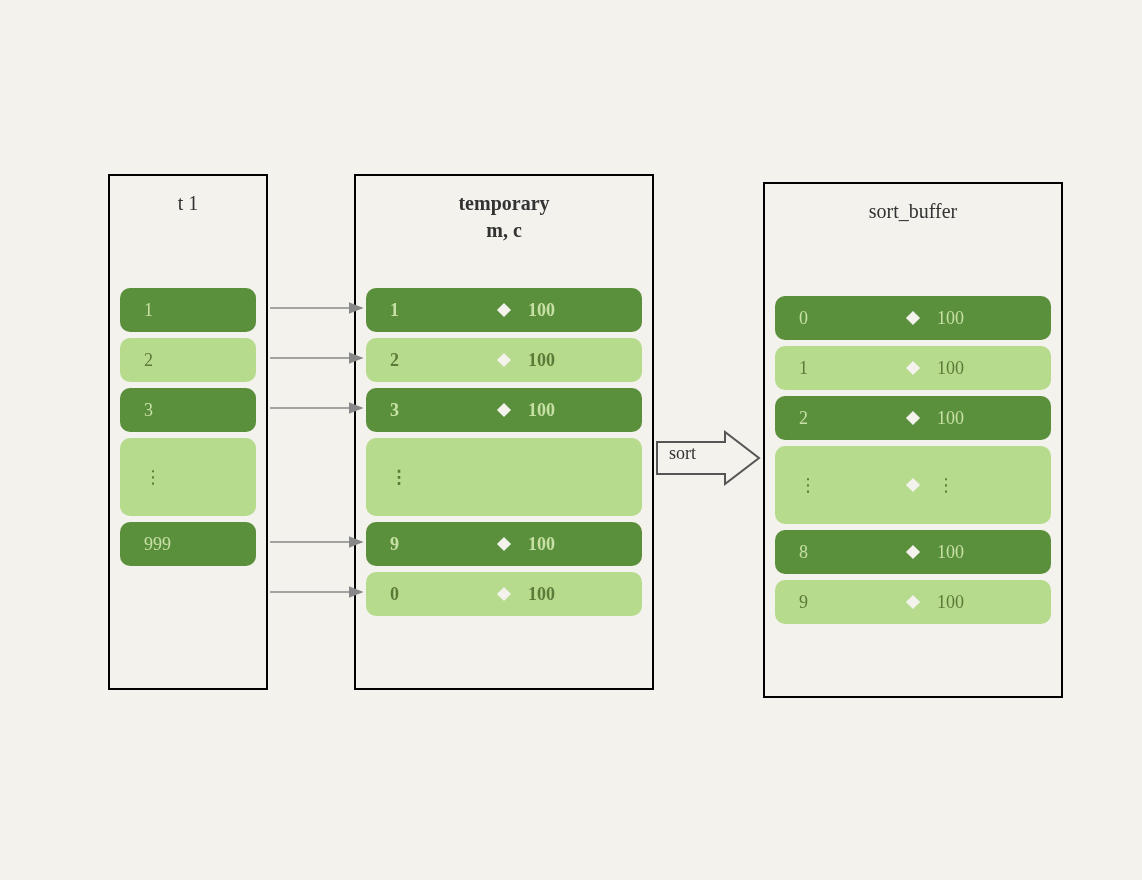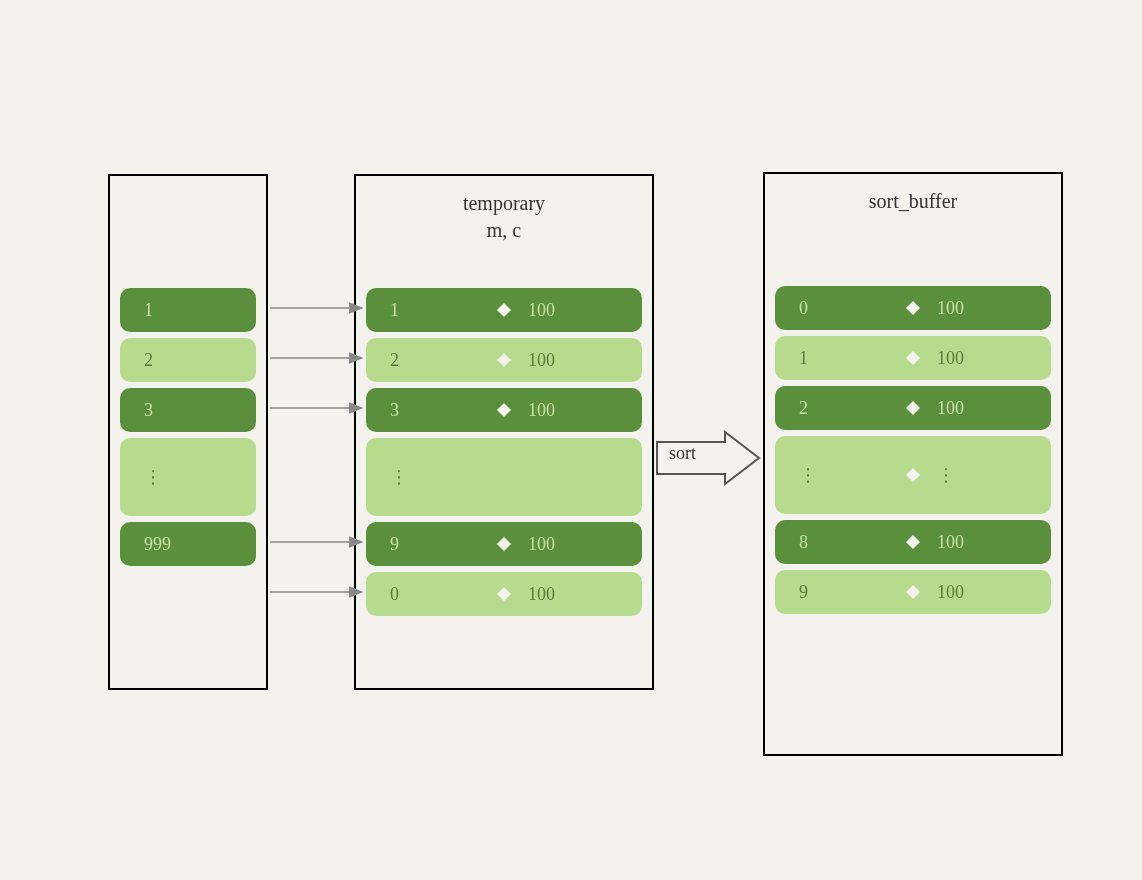--- a/index.html
+++ b/index.html
@@ -75,40 +75,41 @@
     font-size: 18px;
     color: #333;
     left: 14px;
     top: 13px;
   }
 </style>
 </head>
 <body>
 
 <div class="container-box" style="left:108px; top:174px; width:160px; height:516px;">
+  <div class="box-title">t 1</div>
   <div class="row-stack" style="top:112px;">
     <div class="row dark single">
         <span class="cell">1</span>
       </div>
     <div class="row light single">
         <span class="cell">2</span>
       </div>
     <div class="row dark single">
         <span class="cell">3</span>
       </div>
     <div class="row light single ellipsis" style="height:78px;">
         <span class="cell">⋮</span>
       </div>
     <div class="row dark single">
         <span class="cell">999</span>
       </div>
   </div>
 </div>
 
-<div class="container-box" style="left:354px; top:174px; width:300px; height:516px;">
+<div class="container-box" style="left:354px; top:174px; width:300px; height:516px;font-weight:bold;">
   <div class="box-title">
     <span>temporary</span><br>
     <span>m, c</span>
   </div>
   <div class="row-stack" style="top:112px;">
     <div class="row dark double">
         <span class="cell">1</span>
         <span class="cell">100</span>
       </div>
     <div class="row light double">
@@ -126,21 +127,21 @@
         <span class="cell">9</span>
         <span class="cell">100</span>
       </div>
     <div class="row light double">
         <span class="cell">0</span>
         <span class="cell">100</span>
       </div>
   </div>
 </div>
 
-<div class="container-box" style="left:763px; top:172px; width:300px; height:584px;">
+<div class="container-box" style="left:763px; top:182px; width:300px; height:516px;">
   <div class="box-title">sort_buffer</div>
   <div class="row-stack" style="top:112px;">
     <div class="row dark double">
         <span class="cell">0</span>
         <span class="cell">100</span>
       </div>
     <div class="row light double">
         <span class="cell">1</span>
         <span class="cell">100</span>
       </div>

